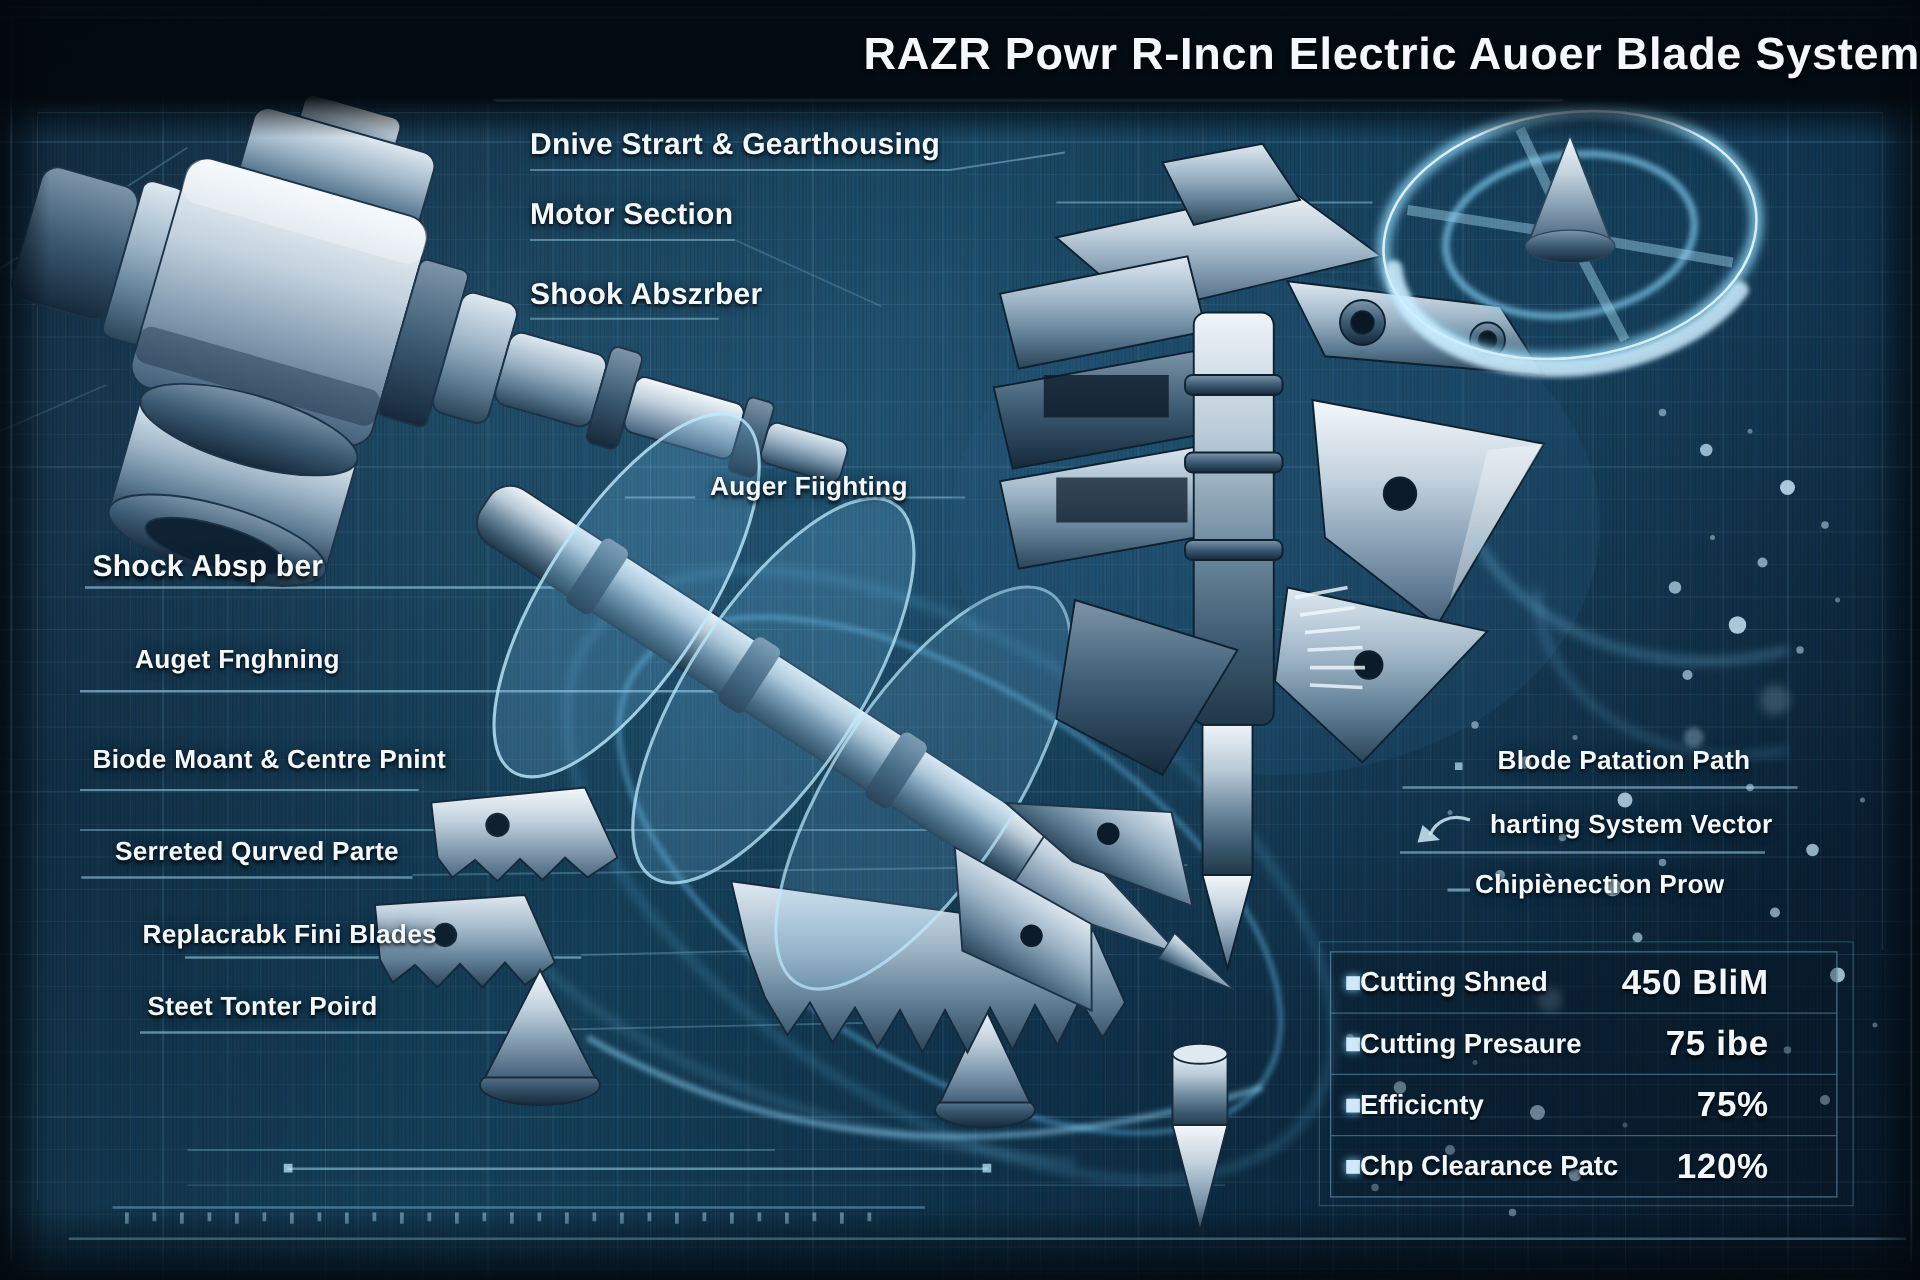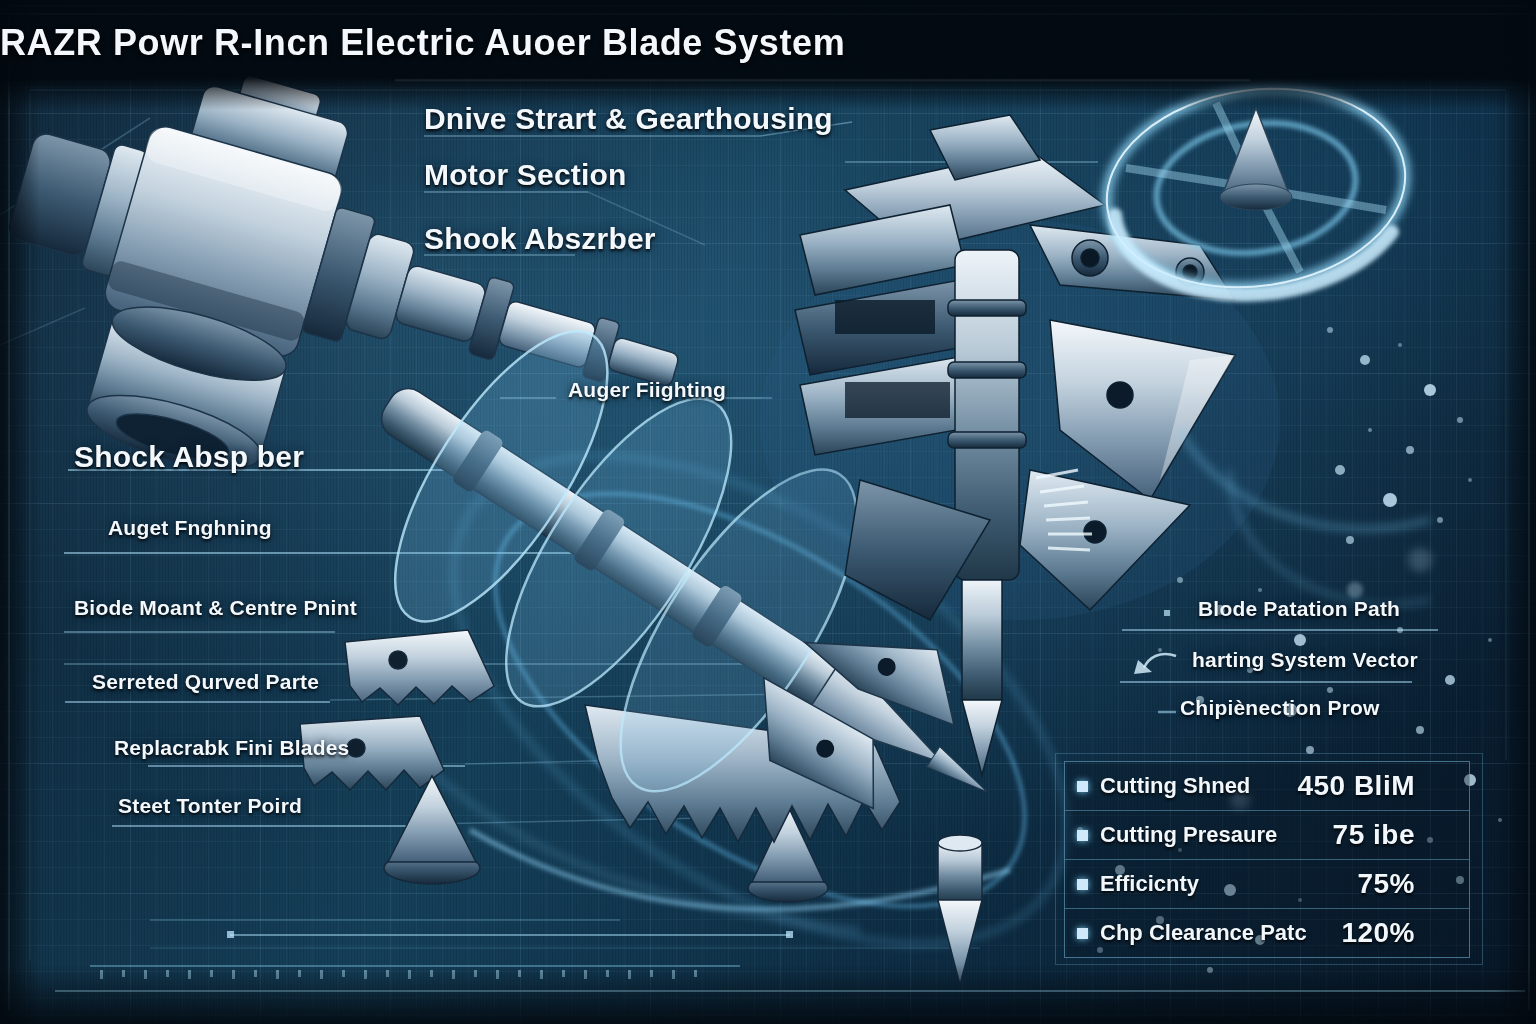--- a/index.html
+++ b/index.html
@@ -21,33 +21,33 @@
       repeating-linear-gradient(90deg, rgba(150,205,235,.06) 0 1px, transparent 1px 130px),
       repeating-linear-gradient(90deg, rgba(0,0,0,.10) 0 1px, transparent 1px 3px);
   }
   .vignette{position:absolute;inset:0;pointer-events:none;
     background:
       linear-gradient(90deg, rgba(2,8,14,.85) 0, transparent 40px),
       linear-gradient(270deg, rgba(2,8,14,.85) 0, transparent 40px),
       linear-gradient(0deg, rgba(2,8,14,.9) 0, transparent 60px),
       linear-gradient(180deg, rgba(2,8,14,.95) 0 78px, transparent 110px);}
   .art{position:absolute;left:0;top:0;}
-  .title-wrap{position:absolute;left:0;top:22px;width:100%;text-align:left;z-index:5;}
+  .title-wrap{position:absolute;left:0;top:22px;width:100%;text-align:right;z-index:5;}
   .title{margin:0;display:inline-block;font-size:36px;font-weight:800;letter-spacing:.6px;
     color:#f4f8fc;text-shadow:0 2px 4px rgba(0,0,0,.9);}
   .label{position:absolute;font-weight:700;font-size:21px;letter-spacing:.2px;z-index:5;
     color:#f3f8fc;text-shadow:0 2px 3px rgba(0,0,0,.85), 0 0 10px rgba(10,30,50,.8);white-space:nowrap;}
-  .label.big{font-size:30px;}
+  .label.big{font-size:24px;}
   .section-title{position:absolute;left:858px;top:126px;font-size:24px;font-weight:800;z-index:5;
     color:#f4f9fd;text-shadow:0 2px 4px rgba(0,0,0,.9);white-space:nowrap;}
   .stats-panel{position:absolute;left:1064px;top:761px;width:404px;z-index:6;
     border:1px solid rgba(116,186,218,.55);background:rgba(8,24,38,.35);}
   .stats-panel::before{content:"";position:absolute;left:-10px;top:-9px;right:-14px;bottom:-8px;
     border:1px solid rgba(116,186,218,.28);pointer-events:none;}
-  .stat-row{display:flex;align-items:center;height:48px;padding:0 12px;gap:12px;
+  .stat-row{display:flex;align-items:center;height:48px;padding:0 12px;
     border-bottom:1px solid rgba(116,186,218,.45);}
   .stat-row:last-child{border-bottom:none;}
   .bullet{width:11px;height:11px;flex:0 0 auto;background:#cfe9fa;
     box-shadow:0 0 7px rgba(127,212,255,.95);}
   .stat-label{font-size:22px;font-weight:700;text-shadow:0 2px 3px rgba(0,0,0,.85);white-space:nowrap;}
   .stat-value{margin-left:auto;margin-right:42px;font-size:28px;font-weight:700;letter-spacing:.5px;
     text-shadow:0 2px 3px rgba(0,0,0,.9);white-space:nowrap;}
 </style>
 </head>
 <body>

